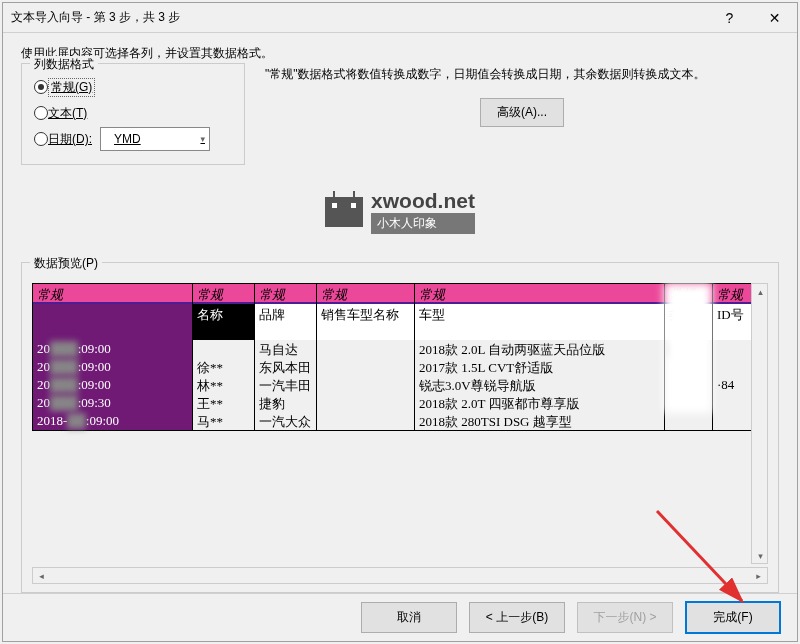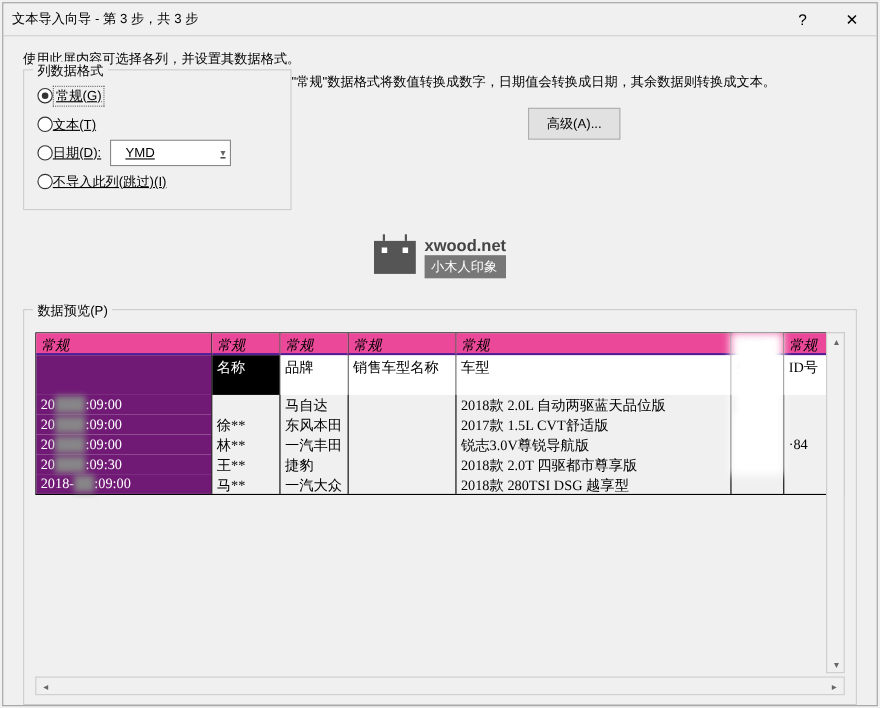--- a/index.html
+++ b/index.html
@@ -24,21 +24,21 @@
 .format-desc { margin-bottom: 14px; line-height: 1.6; }
 .btn { background: #e1e1e1; border: 1px solid #adadad; padding: 5px 16px; cursor: pointer; font-size: 12px; }
 .btn-row { display: flex; justify-content: center; }
 .logo-area { display: flex; justify-content: center; margin: 18px 0 28px 0; }
 .logo-box { display: flex; align-items: center; gap: 8px; }
 .robot-head { width: 38px; height: 30px; background: #555; position: relative; }
 .robot-eye { position: absolute; width: 5px; height: 5px; background: #fff; top: 6px; }
 .robot-eye.l { left: 7px; } .robot-eye.r { right: 7px; }
 .robot-ant { position: absolute; width: 2px; height: 6px; background: #555; top: -6px; }
 .robot-ant.l { left: 8px; } .robot-ant.r { right: 8px; }
-.logo-text-top { font-weight: bold; font-size: 15px; color: #444; }
+.logo-text-top { font-weight: bold; font-size: 21px; color: #444; }
 .logo-text-bot { background: #777; color: #fff; padding: 2px 6px; font-size: 12px; }
 .preview-section { flex: 1; display: flex; flex-direction: column; position: relative; }
 .preview-section .groupbox { flex: 1; border: 1px solid #ccc; padding: 20px 10px 8px 10px; display: flex; flex-direction: column; }
 .preview-table-wrap { flex: 1; overflow: hidden; position: relative; }
 .ptable { display: flex; border: 1px solid #000; font-family: SimSun, serif; font-size: 13px; position: relative; }
 .pcol { border-right: 1px solid #000; display: flex; flex-direction: column; }
 .phead { background: #ec4899; padding: 2px 4px; border-bottom: 2px solid #4c1d95; white-space: nowrap; height: 20px; font-style: italic; }
 .psubhead { background: #000; color: #fff; padding: 2px 4px; white-space: nowrap; height: 36px; }
 .pcell { padding: 1px 4px; white-space: nowrap; height: 18px; }
 .selcol .psubhead, .selcol .pcell { background: #701a75; color: #fff; }
@@ -63,43 +63,39 @@
       <div class="titlebar-btn">?</div>
       <div class="titlebar-btn close">✕</div>
     </div>
   </div>
 
   <div class="content">
     <div class="instruction">使用此屏内容可选择各列，并设置其数据格式。</div>
 
     <div class="format-row">
       <div class="format-left">
-        <div class="groupbox" style="width:244px;">
+        <div class="groupbox" style="width:224px;">
           <span class="group-title">列数据格式</span>
           <div class="radio-line">
             <span class="radio-circle">
                 <span class="radio-dot"></span>
               </span>
             <span style="border:1px dotted #666;padding:0 2px;">常规(G)</span>
           </div>
           <div class="radio-line">
             <span class="radio-circle"></span>
             <span>文本(T)</span>
           </div>
           <div class="radio-line">
             <span class="radio-circle"></span>
             <span>日期(D):</span>
             <div class="select">
               <span>YMD</span>
               <span class="select-chevron">▾</span>
             </div>
-          </div>
-          <div class="radio-line">
-            <span class="radio-circle"></span>
-            <span>不导入此列(跳过)(I)</span>
           </div>
         </div>
       </div>
       <div class="format-right">
         <div class="format-desc">"常规"数据格式将数值转换成数字，日期值会转换成日期，其余数据则转换成文本。</div>
         <div class="btn-row">
           <button class="btn">高级(A)...</button>
         </div>
       </div>
     </div>
@@ -197,13 +193,27 @@
           <div class="scroll-arrow">▾</div>
         </div>
         <div class="scrollbar-h">
           <div class="scroll-arrow">◂</div>
           <div class="scroll-arrow">▸</div>
         </div>
       </div>
     </div>
   </div>
 
+  <div class="footer">
+    <svg class="arrow-svg" style="right:30px;bottom:20px;width:120px;height:120px;">
+      <defs>
+          <marker id="ah" markerWidth="10" markerHeight="10" refX="8" refY="3" orient="auto">
+            <path d="M0,0 L0,6 L9,3 z" fill="#e03030"></path>
+          </marker>
+        </defs>
+      <line x1="10" y1="10" x2="95" y2="100" stroke="#e03030" stroke-width="3" marker-end="url(#ah)"></line>
+    </svg>
+    <button class="btn btn-main">取消</button>
+    <button class="btn btn-main">&lt; 上一步(B)</button>
+    <button class="btn btn-main btn-disabled">下一步(N) &gt;</button>
+    <button class="btn btn-main btn-default">完成(F)</button>
+  </div>
 </div>
 
 </body></html>

